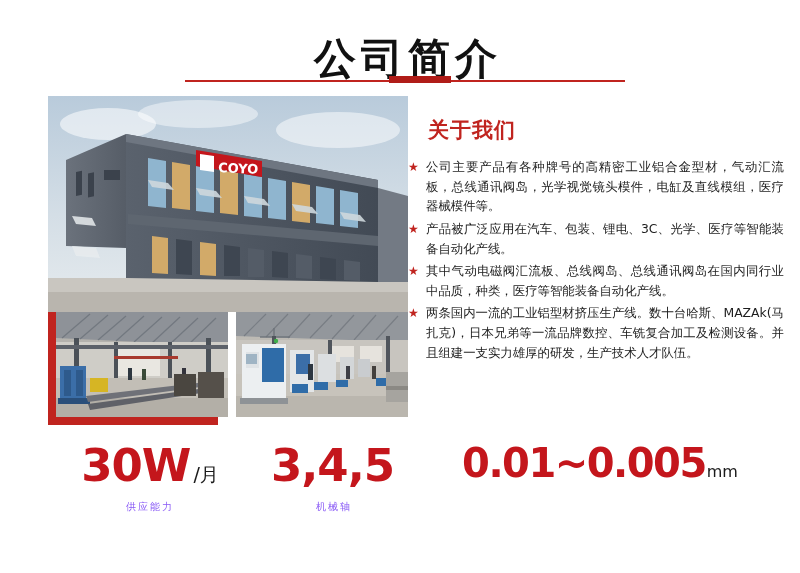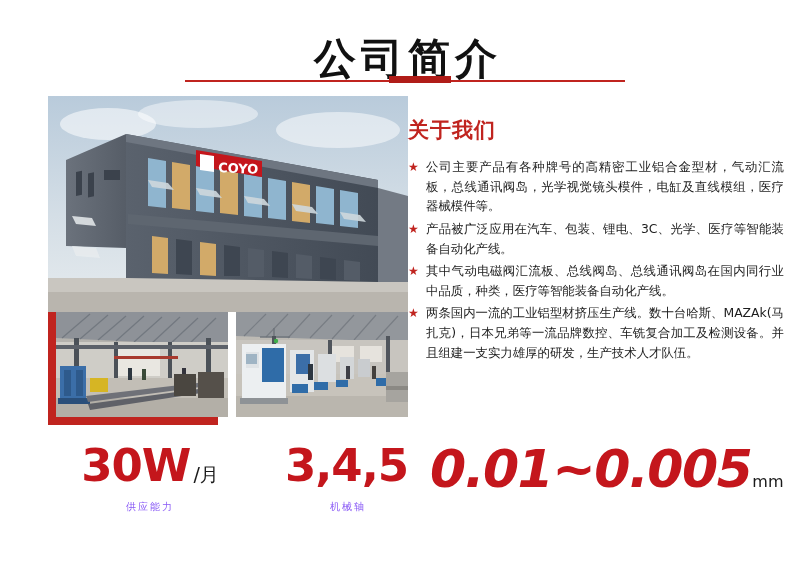--- a/index.html
+++ b/index.html
@@ -119,20 +119,21 @@
     width: 376px;
   }
   .about-heading {
     font-size: 21px;
     font-weight: 700;
     color: #c0241f;
     letter-spacing: 1px;
     margin: 0 0 14px 0;
     line-height: 1.2;
     font-family: "DejaVu Sans", "Liberation Sans", sans-serif;
+    padding-left: 20px;
   }
   .bullets {
     list-style: none;
     margin: 0;
     padding: 0;
   }
   .bullet {
     position: relative;
     padding-left: 18px;
     margin-bottom: 3px;
@@ -157,39 +158,38 @@
     left: 0;
     top: 443px;
     width: 692px;
     height: 100px;
   }
   .stat {
     position: absolute;
     text-align: center;
   }
   .stat-1 { left: 40px;  width: 220px; }
-  .stat-2 { left: 258px; width: 180px; }
+  .stat-2 { left: 244px; width: 180px; }
   .stat-3 { left: 430px; width: 340px; }
 
   .stat-value {
     white-space: nowrap;
     line-height: 1;
     margin-bottom: 12px;
   }
   .stat-num {
     font-size: 45px;
     font-weight: 700;
     color: #c4161c;
     font-family: "DejaVu Sans", "Liberation Sans", sans-serif;
     letter-spacing: -1px;
   }
   .stat-num.small {
-    font-size: 52px;
+    font-size: 40px;
     letter-spacing: -1.5px;
-    font-style: italic;
   }
   .stat-unit {
     font-size: 19px;
     font-weight: 500;
     color: #1a1a1a;
     font-family: "DejaVu Sans", "Liberation Sans", sans-serif;
     margin-left: 3px;
   }
   .stat-unit.tiny {
     font-size: 16px;

